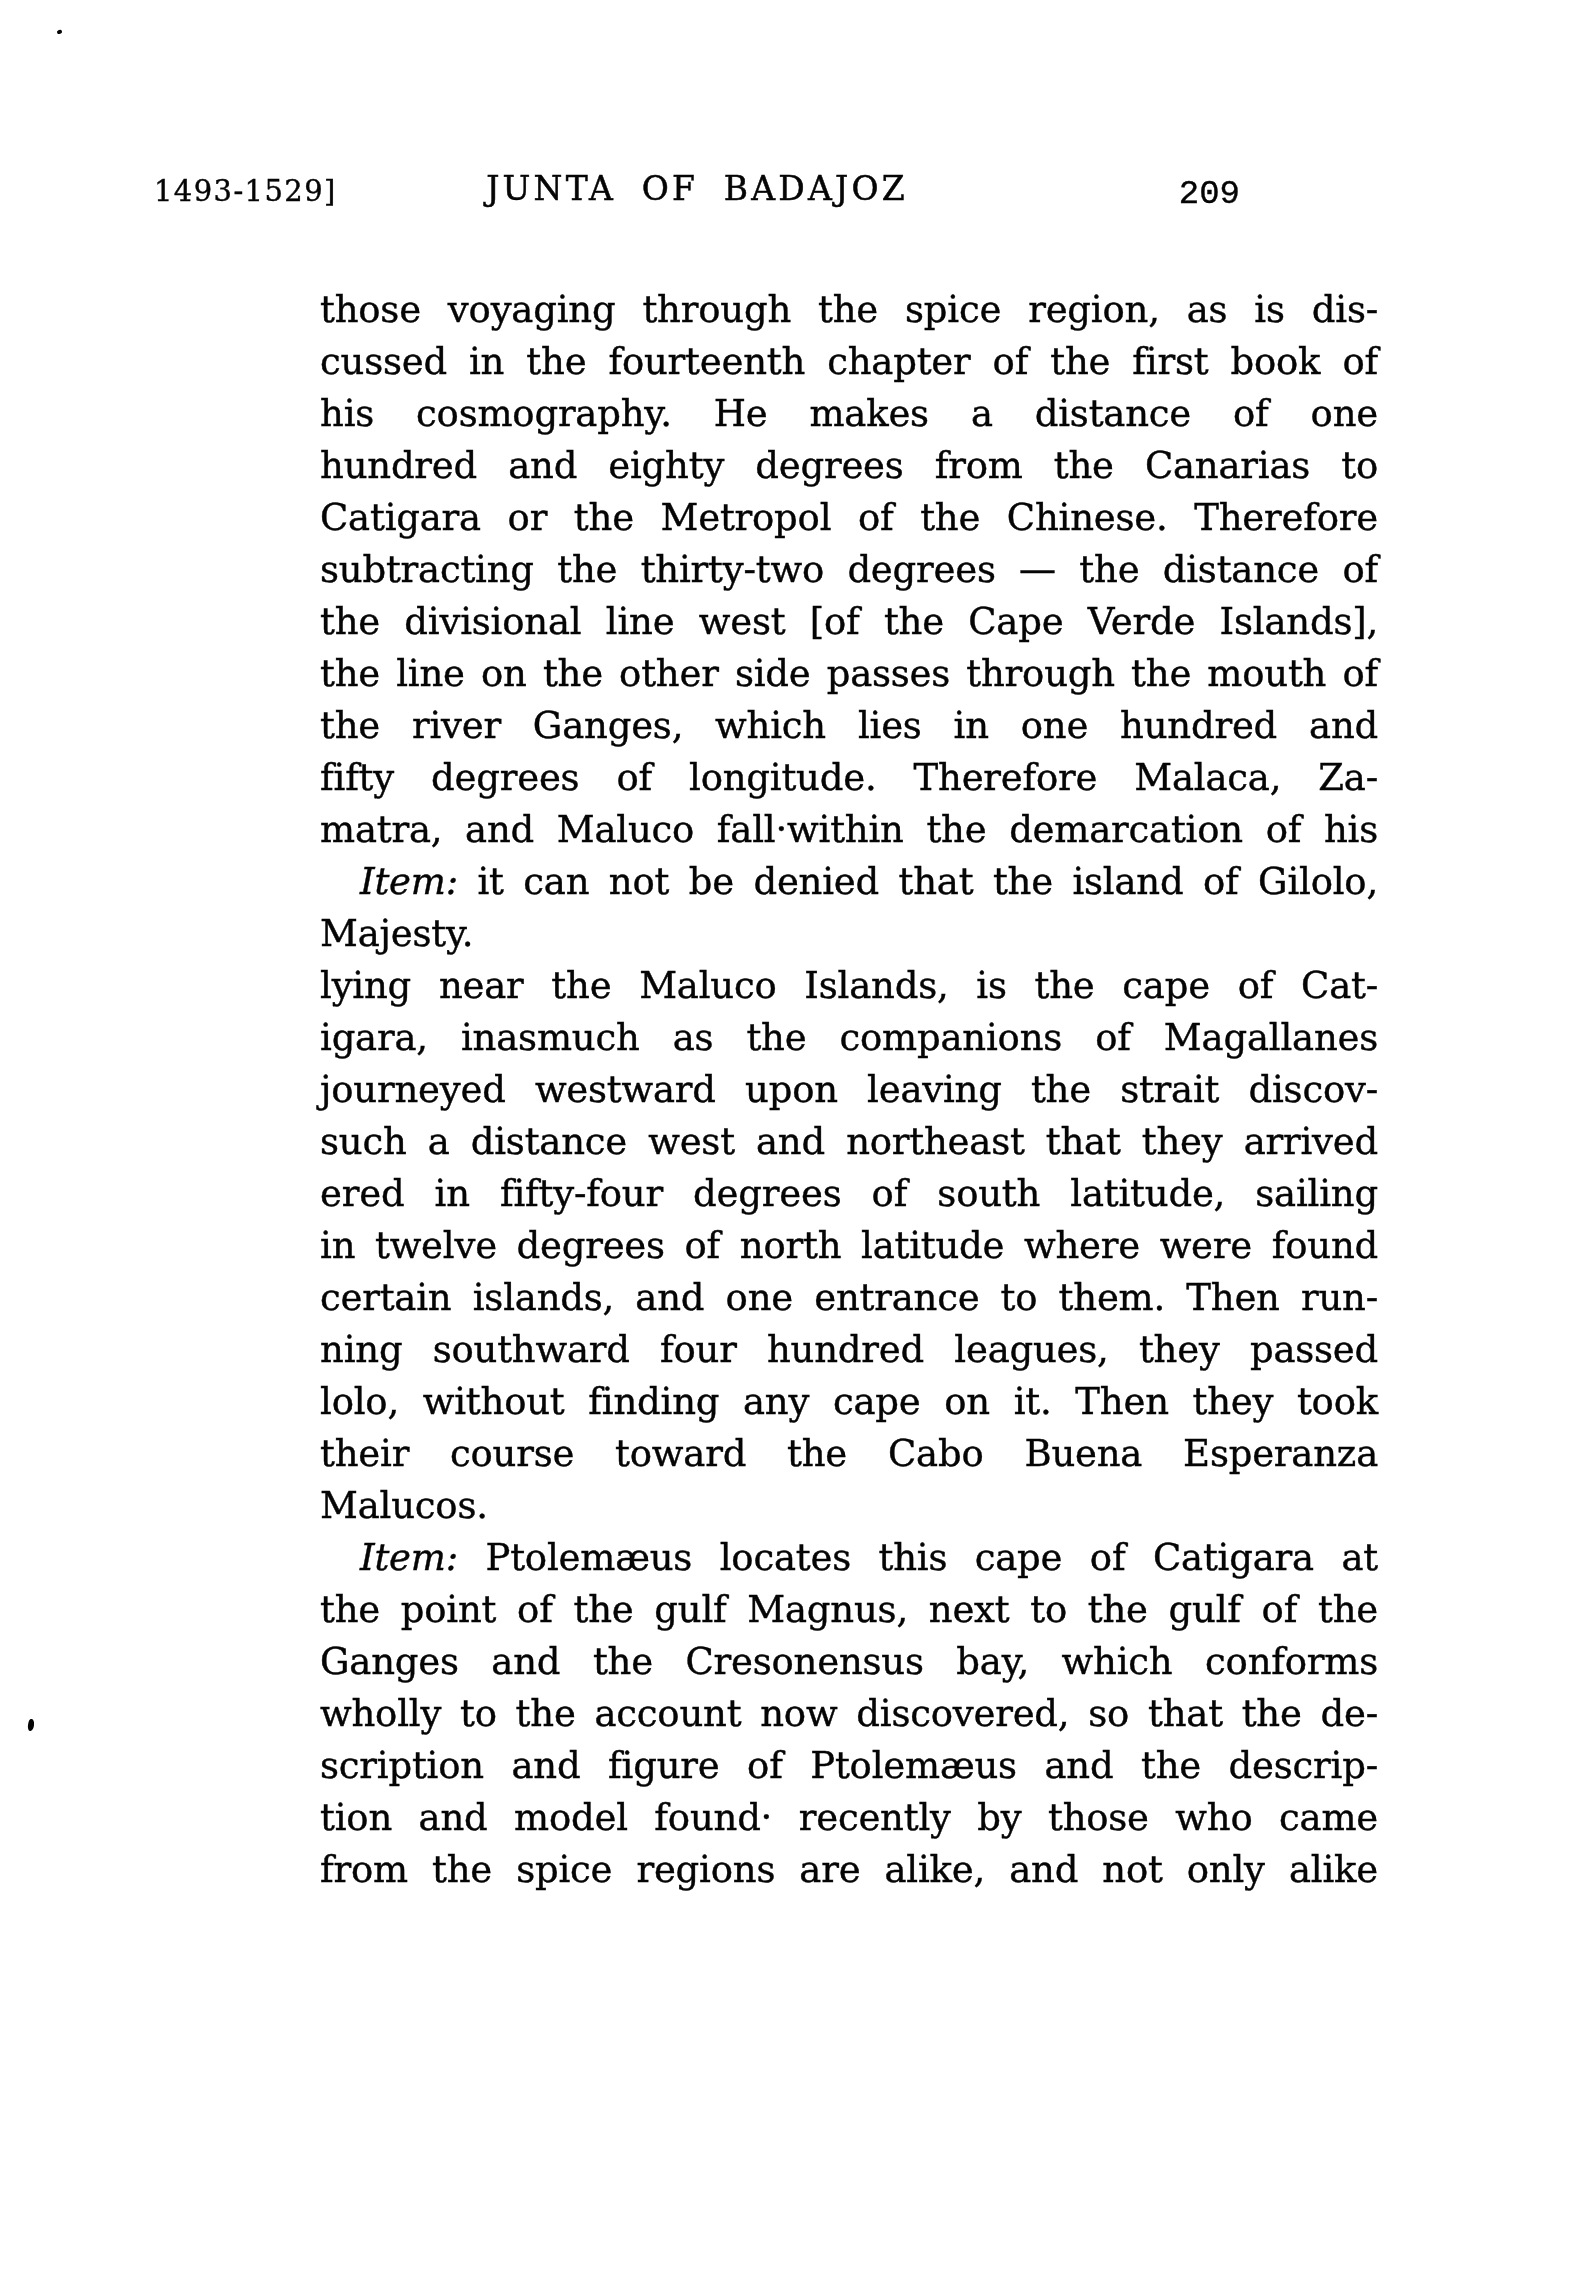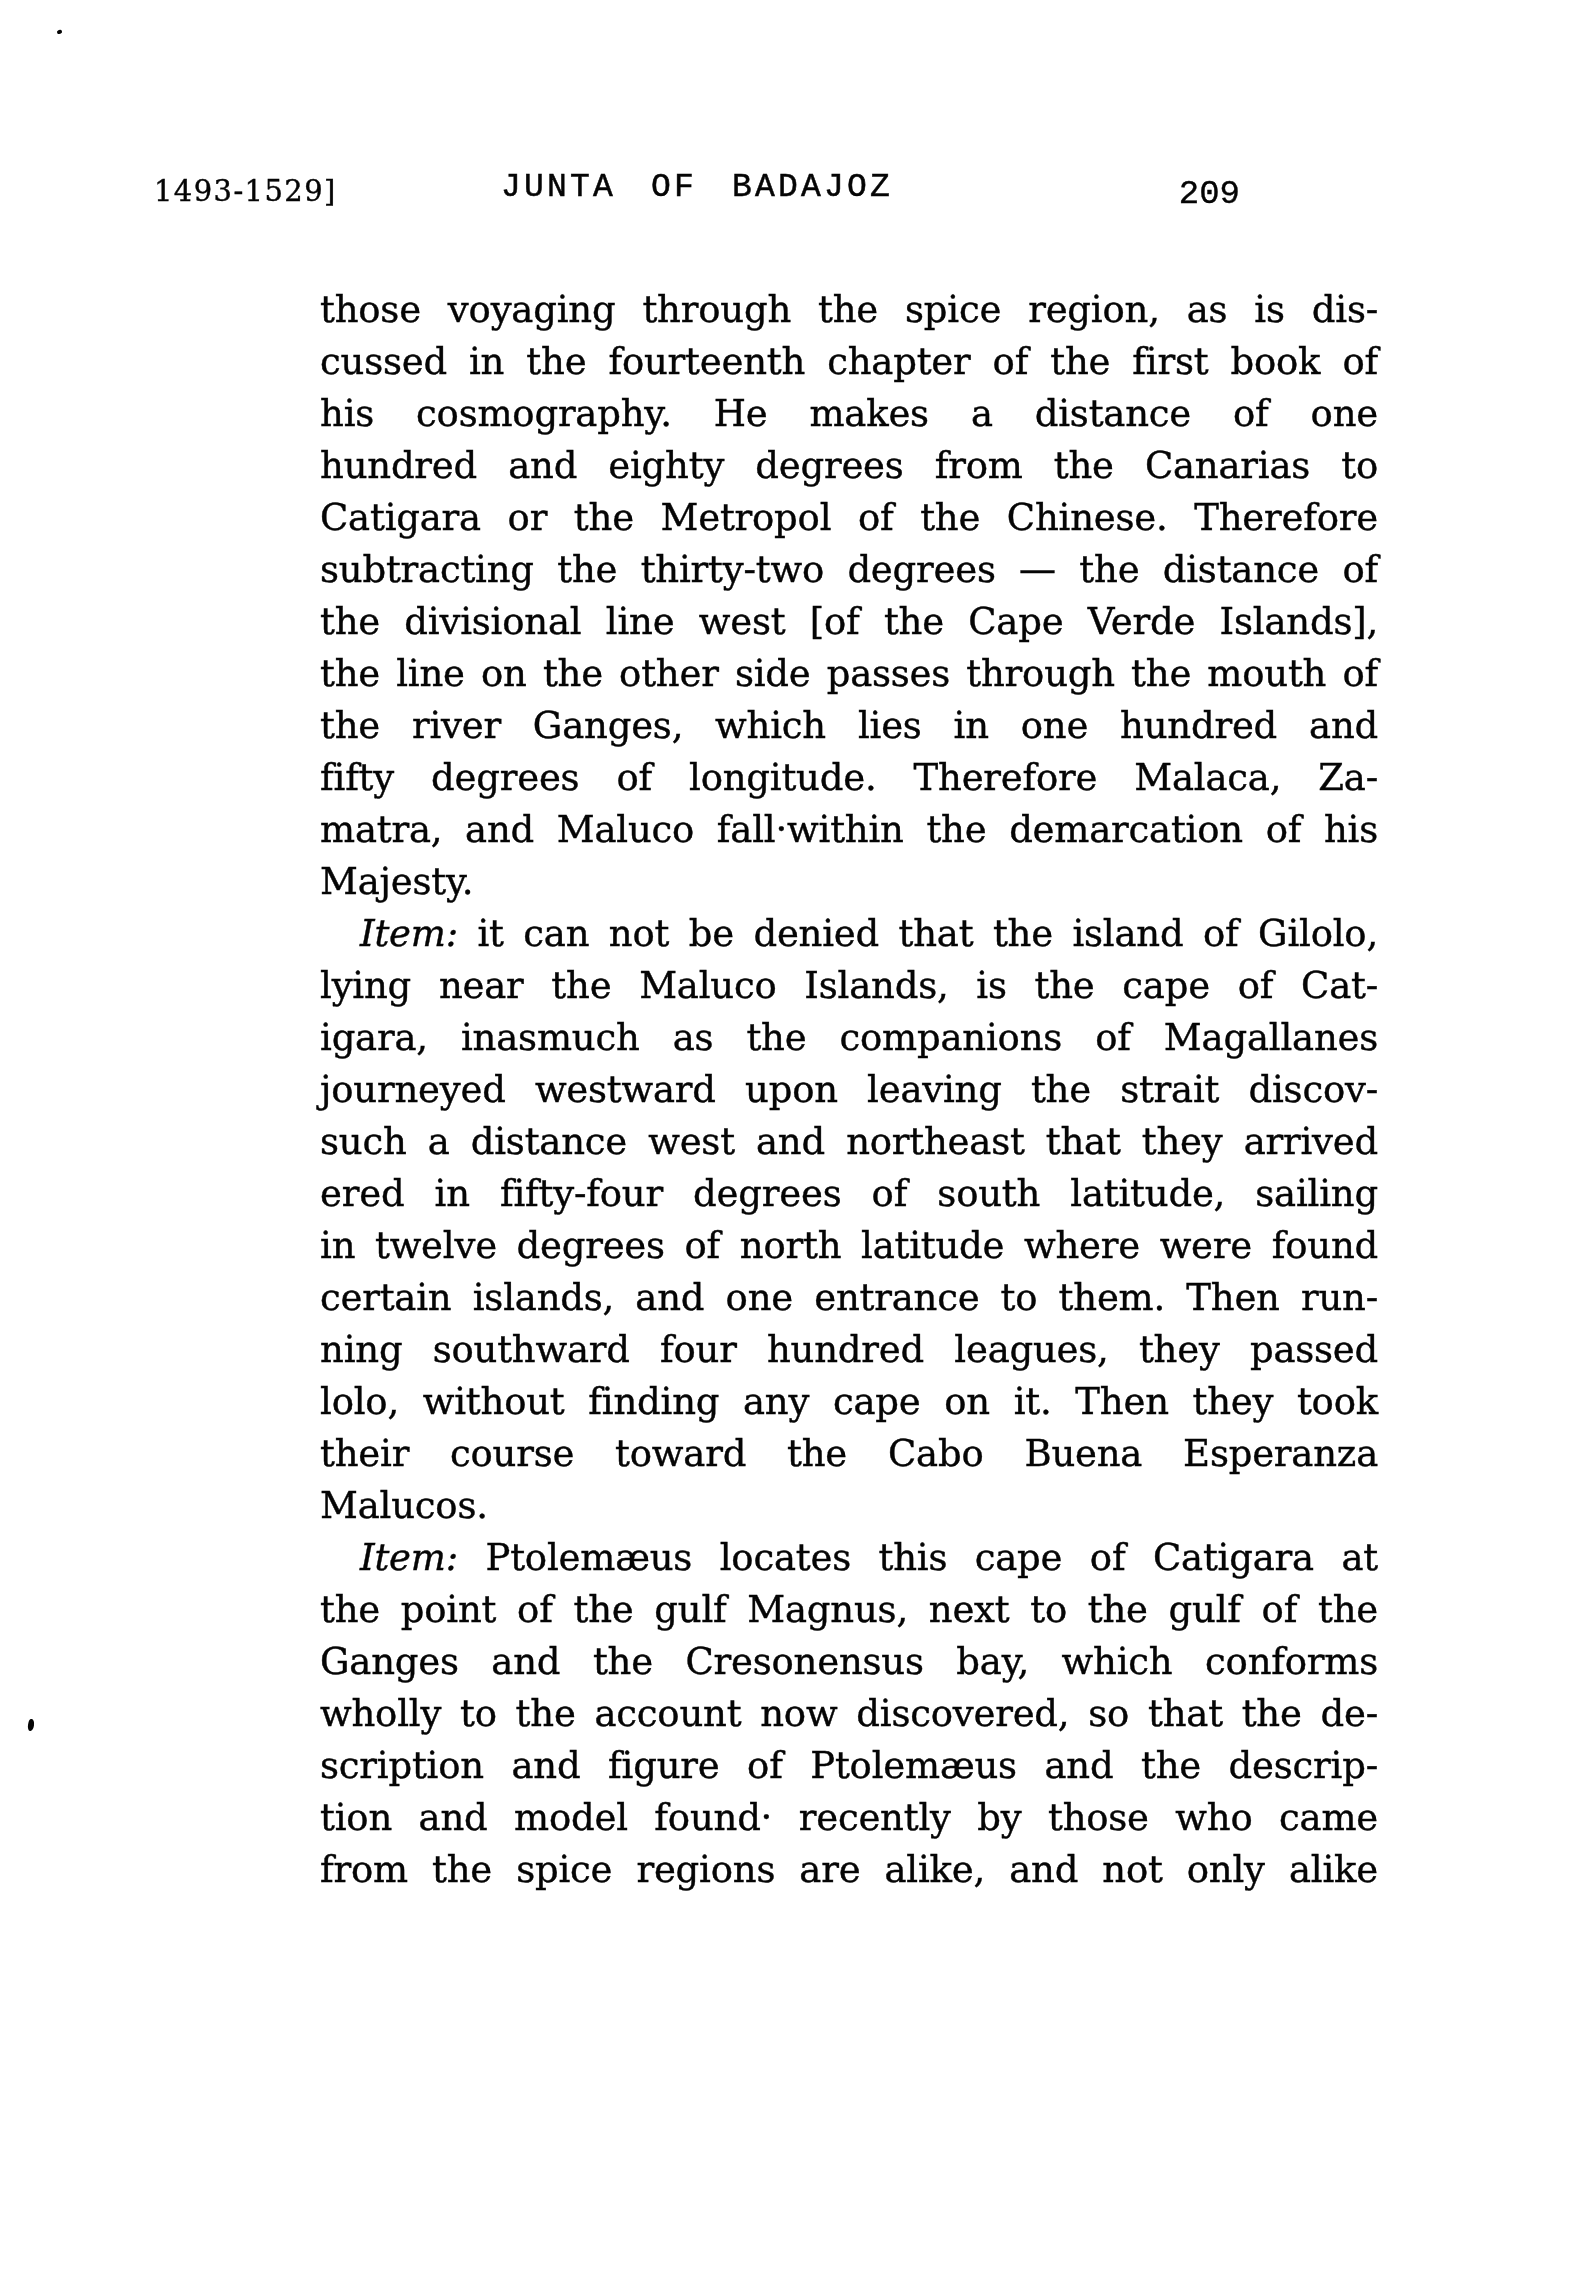--- a/index.html
+++ b/index.html
@@ -37,21 +37,20 @@
   .running-head .title {
     position: absolute;
     left: 50%;
     transform: translateX(-50%);
     top: 0;
     font-size: 33px;
     letter-spacing: 3.2px;
     word-spacing: 12px;
     -webkit-text-stroke: 0.5px #050505;
     white-space: nowrap;
-    font-family: Liberation Mono, monospace;
   }
   .running-head .pageno {
     position: absolute;
     right: 0;
     top: 6.4px;
     font-size: 34px;
     font-family: Liberation Mono, monospace;
     -webkit-text-stroke: 0.4px #050505;
   }
   .text-block {
@@ -94,22 +93,22 @@
         <div class="line">cussed in the fourteenth chapter of the first book of</div>
         <div class="line">his cosmography.  He makes a distance of one</div>
         <div class="line">hundred and eighty degrees from the Canarias to</div>
         <div class="line">Catigara or the Metropol of the Chinese.  Therefore</div>
         <div class="line">subtracting the thirty-two degrees — the distance of</div>
         <div class="line">the divisional line west [of the Cape Verde Islands],</div>
         <div class="line">the line on the other side passes through the mouth of</div>
         <div class="line">the river Ganges, which lies in one hundred and</div>
         <div class="line">fifty degrees of longitude.  Therefore Malaca, Za-</div>
         <div class="line">matra, and Maluco fall·within the demarcation of his</div>
+        <div class="line indent"><i>Item:</i> it can not be denied that the island of Gilolo,</div>
         <div class="line last">Majesty.</div>
-        <div class="line indent"><i>Item:</i> it can not be denied that the island of Gilolo,</div>
         <div class="line">lying near the Maluco Islands, is the cape of Cat-</div>
         <div class="line">igara, inasmuch as the companions of Magallanes</div>
         <div class="line">journeyed westward upon leaving the strait discov-</div>
         <div class="line">such a distance west and northeast that they arrived</div>
         <div class="line">ered in fifty-four degrees of south latitude, sailing</div>
         <div class="line">in twelve degrees of north latitude where were found</div>
         <div class="line">certain islands, and one entrance to them.  Then run-</div>
         <div class="line">ning southward four hundred leagues, they passed</div>
         <div class="line">lolo, without finding any cape on it.  Then they took</div>
         <div class="line">their course toward the Cabo Buena Esperanza</div>

